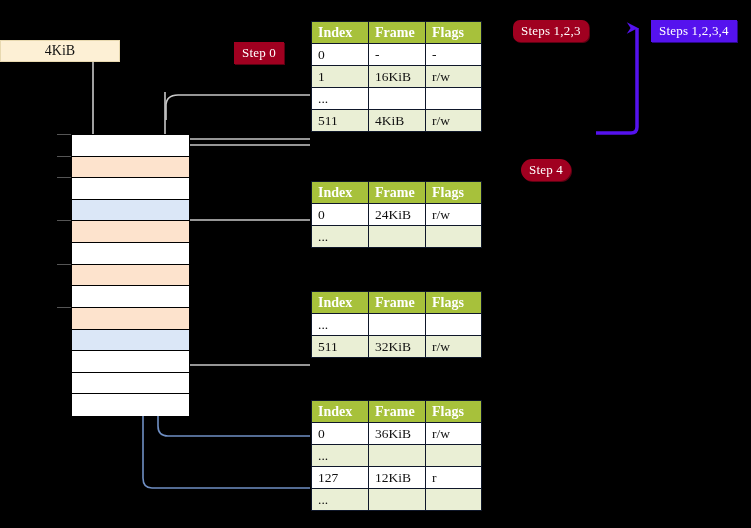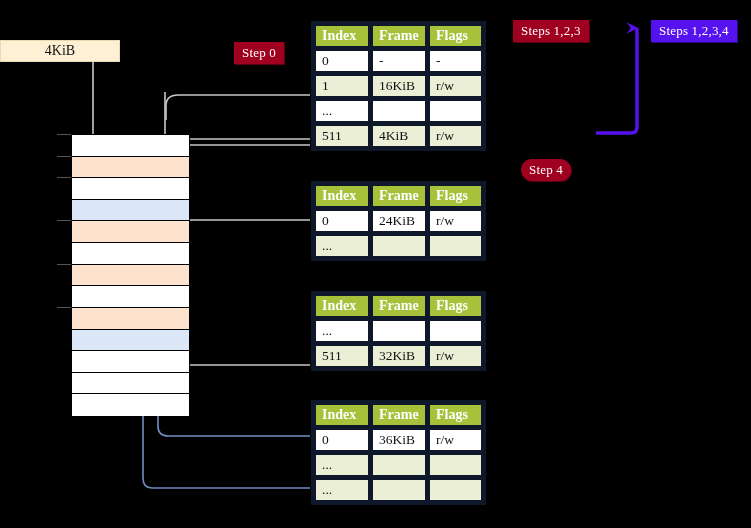--- a/index.html
+++ b/index.html
@@ -45,21 +45,21 @@
 
   
   .ptable {
     position: absolute;
     border-collapse: collapse;
     background: #ffffff;
     font-size: 13.5px;
     box-shadow: 1px 1px 0 rgba(0,0,0,0.35);
   }
   .ptable th, .ptable td {
-    border: 5px solid #0f172a;
+    border: 1px solid #0f172a;
     padding: 2px 6px;
     height: 22px;
     box-sizing: border-box;
     text-align: left;
     color: #111111;
     font-weight: normal;
   }
   .ptable th {
     background: #a7c13b;
     color: #ffffff;
@@ -154,21 +154,21 @@
   </svg>
 
   <div class="kib-box" style="left:0px; top:40px; width:120px; height:22px;">
     <span>4KiB</span>
   </div>
 
   <div class="badge badge-red" style="left:190px; top:42px;margin-left:44px;">
     <span>Step 0</span>
   </div>
 
-  <div class="badge badge-red" style="left:513px; top:20px;">
+  <div class="badge badge-red" style="left:513px; top:20px;border-radius:7px;">
     <span>Steps 1,2,3</span>
   </div>
 
   <div class="badge badge-blue" style="left:651px; top:20px;">
     <span>Steps 1,2,3,4</span>
   </div>
 
   <div class="badge badge-red" style="left:521px; top:159px;border-radius:11px;">
     <span>Step 4</span>
   </div>
@@ -285,20 +285,25 @@
         <tr class="plain">
           <td class="c-idx">0</td>
           <td class="c-frm">36KiB</td>
           <td class="c-flg">r/w</td>
         </tr>
         <tr class="alt">
           <td class="c-idx">...</td>
           <td class="c-frm"></td>
           <td class="c-flg"></td>
         </tr>
+        <tr class="plain">
+          <td class="c-idx">127</td>
+          <td class="c-frm">12KiB</td>
+          <td class="c-flg">r</td>
+        </tr>
         <tr class="alt">
           <td class="c-idx">...</td>
           <td class="c-frm"></td>
           <td class="c-flg"></td>
         </tr>
       </tbody>
   </table>
 
 </div>
 

